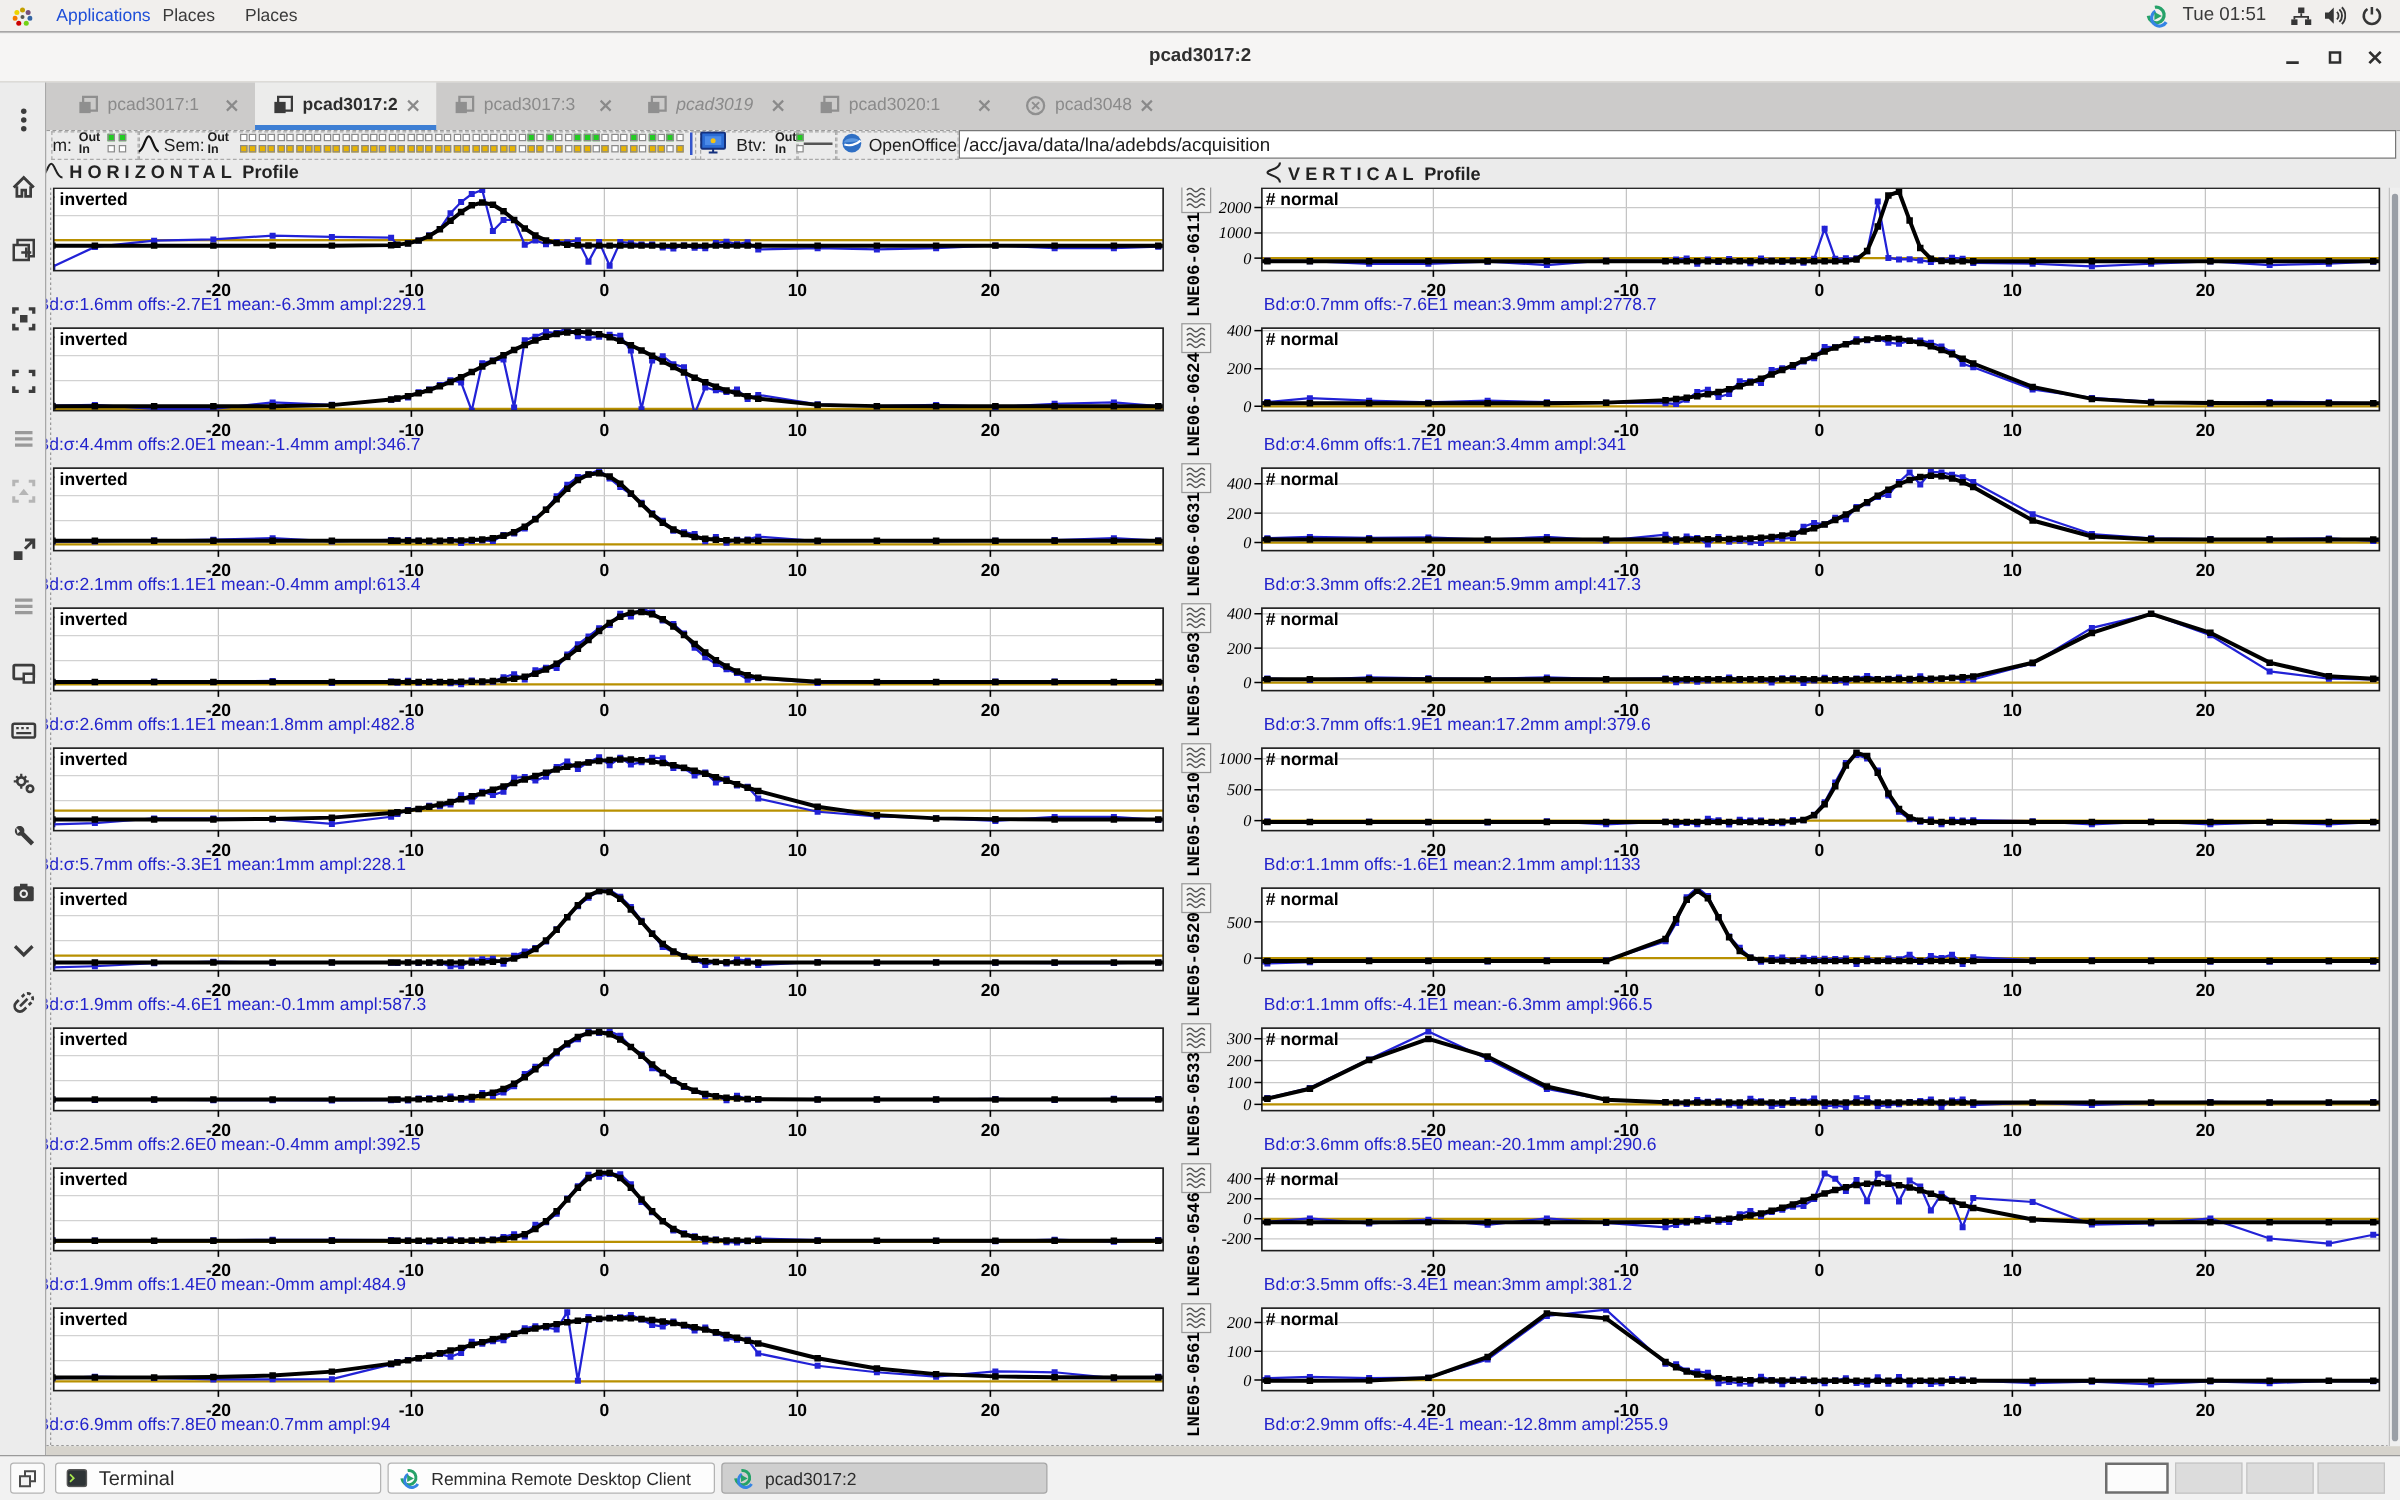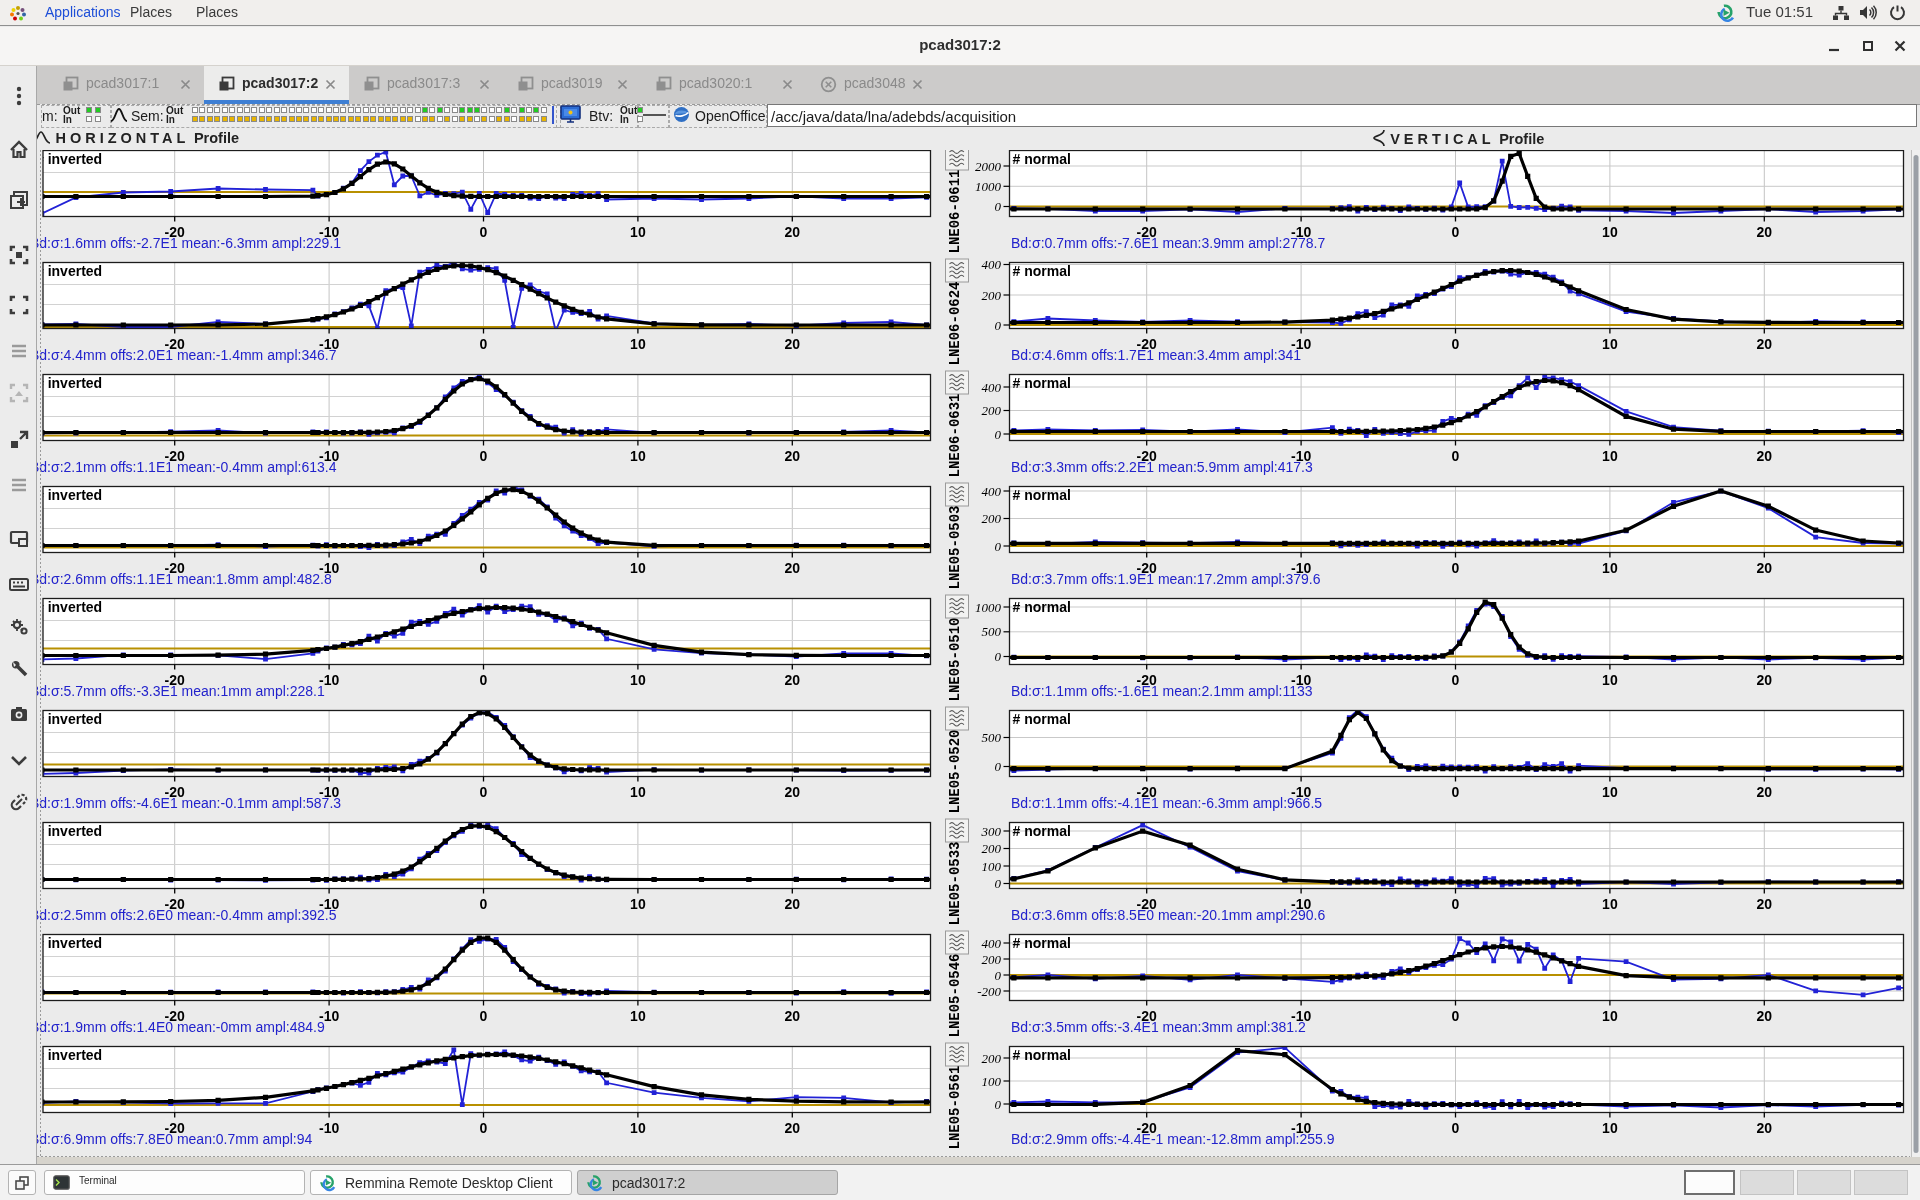--- a/index.html
+++ b/index.html
@@ -79,21 +79,21 @@
 <div style="position:absolute;left:349px;top:0;width:154px;height:38px;">
 <svg style="position:absolute;left:14px;top:10px" width="17" height="17" viewBox="0 0 17 17">
         <rect x="4.5" y="1.5" width="11" height="11" fill="none" stroke="#8f8f8f" stroke-width="1.8"></rect>
         <rect x="1.5" y="5.5" width="9" height="9" fill="#8f8f8f"></rect>
       </svg>
 <div style="position:absolute;left:38px;top:9px;font-size:14px;color:#8a8a8a;font-weight:400">pcad3017:3</div>
 <svg style="position:absolute;right:12px;top:12px" width="13" height="13" viewBox="0 0 13 13">
         <path d="M2.5 2.5l8 8M10.5 2.5l-8 8" stroke="#8a8a8a" stroke-width="1.7"></path>
       </svg>
 </div>
-<div style="position:absolute;left:503px;top:0;width:138px;height:38px;">
+<div style="position:absolute;left:503px;top:0;width:138px;height:38px;font-style:italic;">
 <svg style="position:absolute;left:14px;top:10px" width="17" height="17" viewBox="0 0 17 17">
         <rect x="4.5" y="1.5" width="11" height="11" fill="none" stroke="#8f8f8f" stroke-width="1.8"></rect>
         <rect x="1.5" y="5.5" width="9" height="9" fill="#8f8f8f"></rect>
       </svg>
 <div style="position:absolute;left:38px;top:9px;font-size:14px;color:#8a8a8a;font-weight:400">pcad3019</div>
 <svg style="position:absolute;right:12px;top:12px" width="13" height="13" viewBox="0 0 13 13">
         <path d="M2.5 2.5l8 8M10.5 2.5l-8 8" stroke="#8a8a8a" stroke-width="1.7"></path>
       </svg>
 </div>
 <div style="position:absolute;left:641px;top:0;width:165px;height:38px;">
@@ -256,21 +256,21 @@
 <div class="abs" style="left:767px;top:104px;width:1150px;height:23px;background:#fff;border:1px solid #777"></div>
 <div class="abs" style="left:771px;top:108px;font-size:15px;color:#1c1c1c">/acc/java/data/lna/adebds/acquisition</div>
 
 <div class="abs" style="left:31px;top:129px;width:888px;height:21px;text-align:left">
   <svg style="vertical-align:-2px" width="20" height="15" viewBox="0 0 20 15">
       <path d="M1 13 C6 13 7 2 10 2 C13 2 14 13 19 13" fill="none" stroke="#222" stroke-width="1.7"></path>
     </svg>
   <span style="font-size:14.5px;font-weight:700;color:#222;letter-spacing:4px">HORIZONTAL</span>
   <span style="font-size:14.5px;font-weight:700;color:#222"> Profile</span>
 </div>
-<div class="abs" style="left:1010px;top:129px;width:894px;height:21px;text-align:center">
+<div class="abs" style="left:1010px;top:129px;width:894px;height:21px;text-align:left">
   <svg style="vertical-align:-3px" width="16" height="18" viewBox="0 0 16 18">
       <path d="M14 1 C14 7 4 6.5 4 9 C4 11.5 14 11 14 17" fill="none" stroke="#222" stroke-width="1.7"></path>
     </svg>
   <span style="font-size:14.5px;font-weight:700;color:#222;letter-spacing:4px">VERTICAL</span>
   <span style="font-size:14.5px;font-weight:700;color:#222"> Profile</span>
 </div>
 
 <svg width="1920" height="1014" viewBox="0 150 1920 1014" style="position:absolute;left:0;top:150px">
 <clipPath id="cl0">
       <rect x="43.0" y="150.5" width="887.5" height="66"></rect>
@@ -1023,21 +1023,21 @@
     <svg style="position:absolute;left:5px;top:4px" width="16" height="16" viewBox="0 0 16 16">
       <rect x="6" y="2" width="8" height="8" fill="none" stroke="#4a4a4a" stroke-width="1.6"></rect>
       <rect x="2" y="6" width="8" height="8" fill="#f2f2f2" stroke="#4a4a4a" stroke-width="1.6"></rect>
     </svg>
   </div>
   <div class="abs" style="left:44px;top:5px;width:261px;height:25px;background:#fdfdfd;border:1px solid #b3b3b3;border-radius:3px">
     <svg style="position:absolute;left:8px;top:4px" width="17" height="15" viewBox="0 0 17 15">
       <rect x="0.8" y="0.8" width="15.4" height="13.4" rx="2" fill="#2e3436" stroke="#555" stroke-width="1.2"></rect>
       <path d="M3 4.5l3 3-3 3" fill="none" stroke="#a8e64e" stroke-width="1.4"></path>
     </svg>
-    <div style="position:absolute;left:34px;top:4px;font-size:10px;color:#2b2b2b">Terminal</div>
+    <div style="position:absolute;left:34px;top:4px;font-size:16px;color:#2b2b2b">Terminal</div>
   </div>
   <div class="abs" style="left:310px;top:5px;width:262px;height:25px;background:#fdfdfd;border:1px solid #b3b3b3;border-radius:3px">
     <svg style="position:absolute;left:8px;top:3px" width="18" height="18" viewBox="0 0 20 20">
       <circle cx="9" cy="9" r="6.3" fill="none" stroke="#26a269" stroke-width="2.6" stroke-dasharray="30 10" transform="rotate(-100 9 9)"></circle>
       <circle cx="11.5" cy="11.5" r="6.3" fill="none" stroke="#3584e4" stroke-width="2.6" stroke-dasharray="23 17" transform="rotate(30 11.5 11.5)"></circle>
       <path d="M7.5 6.5l6 3.2-6 3.2z" fill="#26a269"></path>
     </svg>
     <div style="position:absolute;left:34px;top:4px;font-size:14px;color:#2b2b2b">Remmina Remote Desktop Client</div>
   </div>
   <div class="abs" style="left:577px;top:5px;width:261px;height:25px;background:#cfcfcf;border:1px solid #a5a5a5;border-radius:3px">

